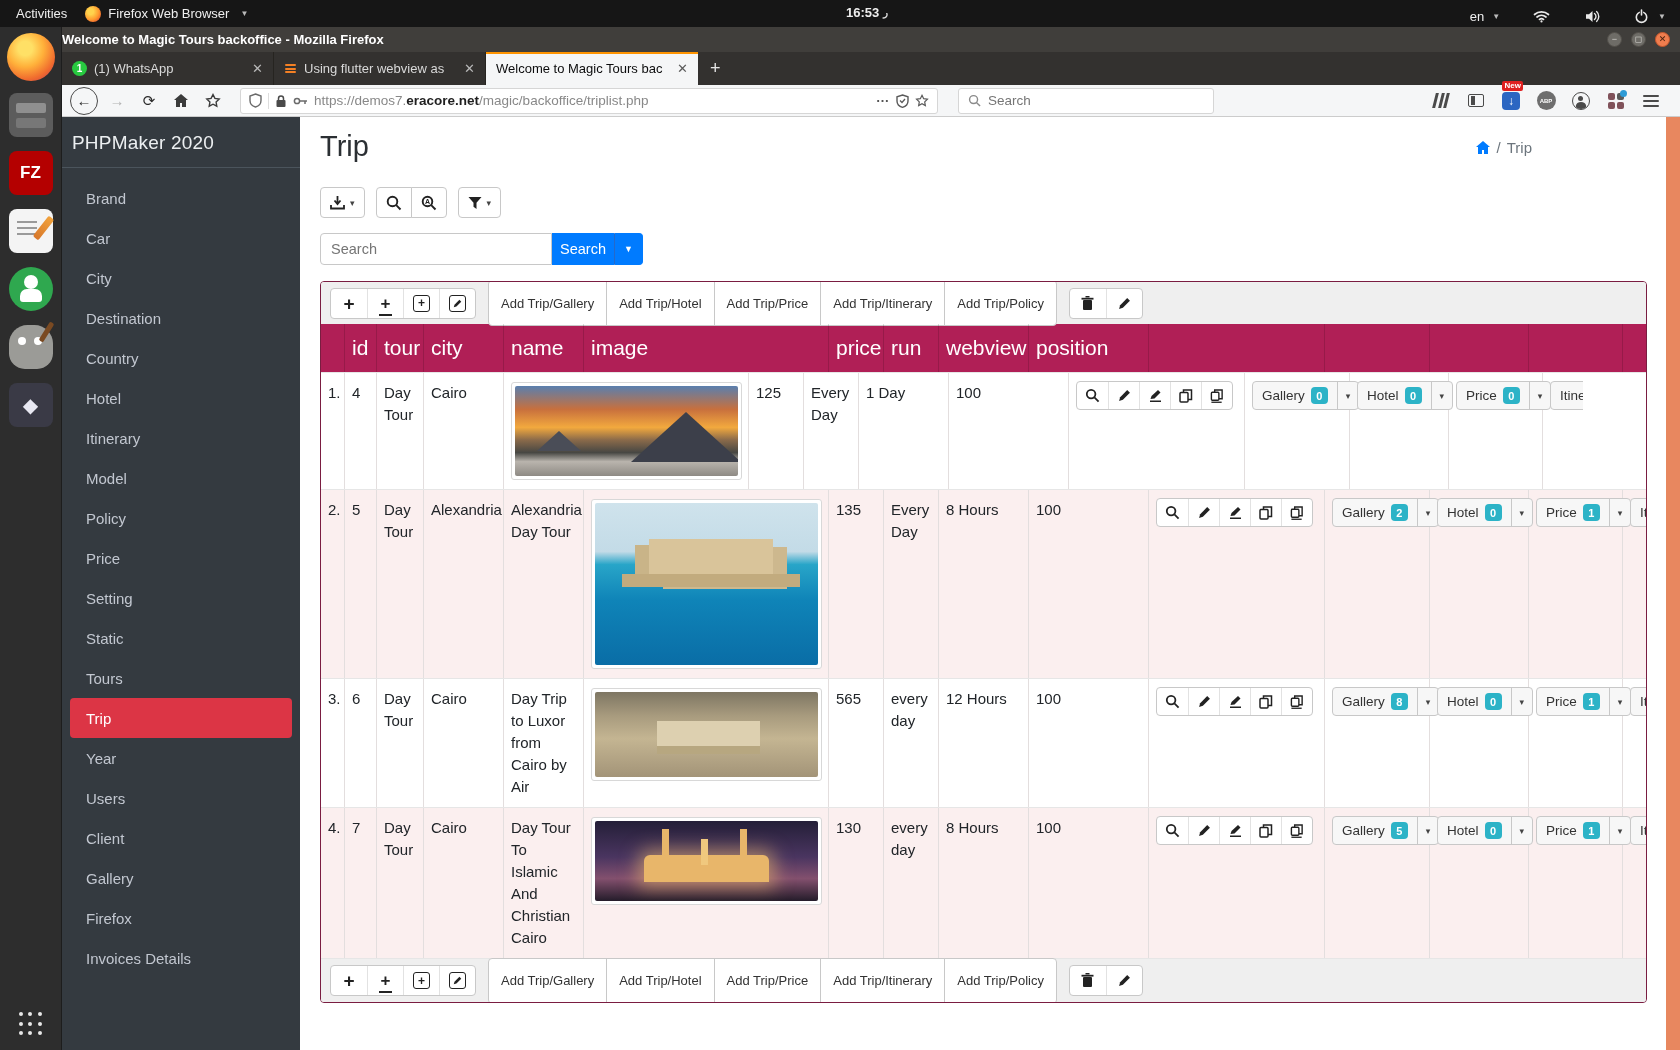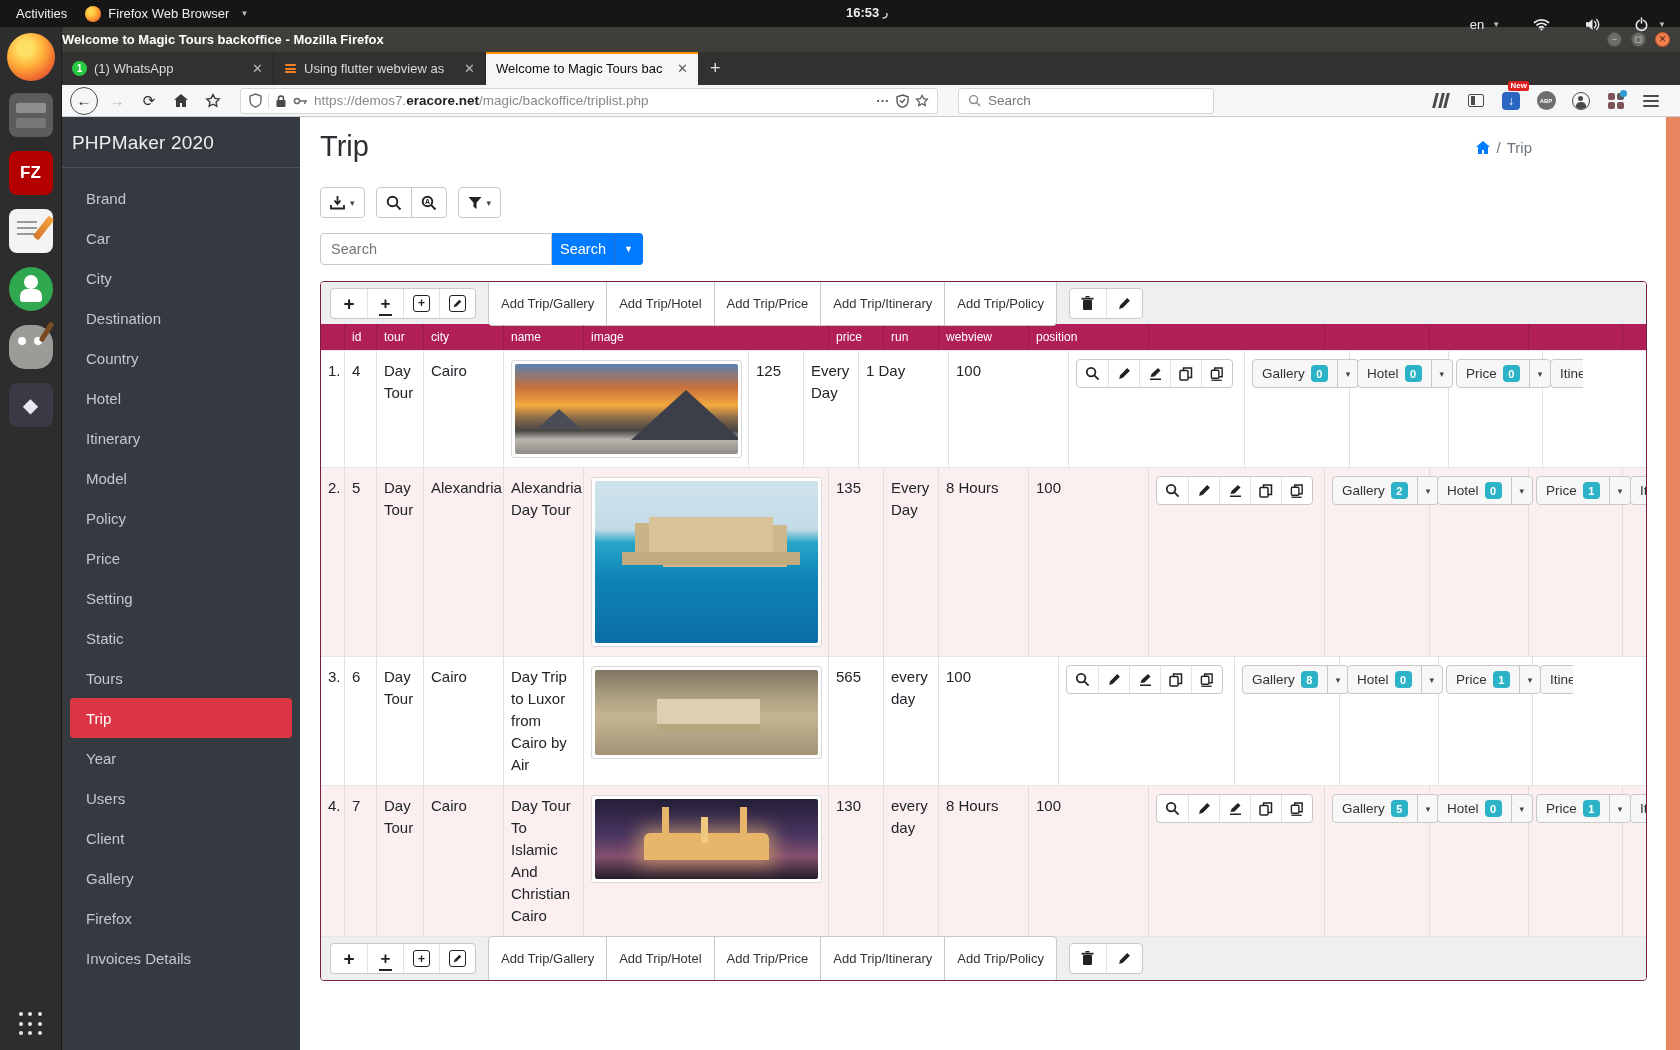--- a/index.html
+++ b/index.html
@@ -7,21 +7,21 @@
   body{font-family:"Liberation Sans",sans-serif}
   #screen{position:relative;width:1680px;height:1050px;overflow:hidden;background:#fff}
 
   
   #topbar{position:absolute;left:0;top:0;width:1680px;height:27px;background:#161616;color:#eee;display:flex;align-items:center;font-size:13px;z-index:50}
   #topbar .tb-left{display:flex;align-items:center;gap:18px;padding-left:16px}
   .ff-mini{width:16px;height:16px;border-radius:50%;background:radial-gradient(circle at 35% 35%,#ffd34d 0 20%,#ff9a2e 55%,#e4572e 85%);display:inline-block}
   .tb-caret{font-size:8px;color:#bbb;margin-left:4px}
   #topbar .tb-clock{position:absolute;left:846px;top:5px;display:flex;gap:4px;align-items:center;font-weight:bold}
   #topbar .tb-clock .suffix{font-size:10px;color:#ddd}
-  #topbar .tb-right{position:absolute;right:14px;top:16px;height:17px;display:flex;align-items:center;gap:30px}
+  #topbar .tb-right{position:absolute;right:14px;top:8px;height:17px;display:flex;align-items:center;gap:30px}
   #topbar svg{display:block}
 
   
   #dock{position:absolute;left:0;top:27px;width:62px;height:1023px;background:#2d2d2d;z-index:40;border-right:1px solid #1d1d1d}
   .dock-icon{width:44px;height:44px;margin:10px auto 14px auto;position:relative}
   .di-firefox{width:48px;height:48px;margin:6px auto 12px auto;border-radius:50%;background:radial-gradient(circle at 38% 32%,#ffe066 0 16%,#ffb03a 42%,#f06b2e 70%,#b5305a 100%)}
   .di-files{background:#5c5c5c;border-radius:8px}
   .di-files::before{content:"";position:absolute;left:7px;top:10px;right:7px;height:10px;background:#8f8f8f;border-radius:2px}
   .di-files::after{content:"";position:absolute;left:7px;bottom:9px;right:7px;height:10px;background:#777;border-radius:2px}
   .di-fz{background:#b40000;border-radius:8px;color:#fff;font-weight:bold;font-size:17px;display:flex;align-items:center;justify-content:center}
@@ -67,21 +67,21 @@
   #urlbar .url-text b{color:#1f1f1f;font-weight:700}
   #urlbar .url-ico{color:#666;font-size:13px;display:flex;align-items:center}
   #searchbar{width:256px;height:26px;background:#fff;border:1px solid #d6d6d6;border-radius:3px;display:flex;align-items:center;gap:7px;padding:0 9px;margin-left:14px;color:#8a8a8a;font-size:13.5px}
   #searchbar input{border:none;outline:none;width:100%;font-size:13.5px;color:#333;font-family:inherit;background:transparent}
   .nav-right{display:flex;align-items:center;gap:13px;margin-left:auto;padding-right:10px}
   .tool-ico{position:relative;display:flex;align-items:center;justify-content:center;width:22px;height:22px;color:#3b3b3b}
   .lib-ico span{display:block;width:2.5px;height:15px;background:#4a4a4a;margin:0 1.5px;transform:skewX(-14deg)}
   .side-ico{width:16px;height:13px;border:1.5px solid #4a4a4a;border-radius:2px;position:relative}
   .side-ico::before{content:"";position:absolute;left:2px;top:1px;bottom:1px;width:4px;background:#4a4a4a}
   .idm-ico{width:18px;height:18px;background:#2b66c2;border-radius:4px;color:#fff;font-size:12px;display:flex;align-items:center;justify-content:center}
-  .new-pill{position:absolute;top:-9px;left:8px;background:#e02020;color:#fff;font-size:8px;font-weight:bold;border-radius:2px;padding:0.5px 2.5px}
+  .new-pill{position:absolute;top:-9px;left:2px;background:#e02020;color:#fff;font-size:8px;font-weight:bold;border-radius:2px;padding:0.5px 2.5px}
   .abp-ico{width:19px;height:19px;border-radius:50%;background:#6e6e6e;color:#fff;font-size:6px;font-weight:bold;display:flex;align-items:center;justify-content:center}
   .acct-ico{width:18px;height:18px;border:1.5px solid #4a4a4a;border-radius:50%;position:relative;overflow:hidden}
   .acct-ico::before{content:"";position:absolute;left:5px;top:3px;width:5px;height:5px;border-radius:50%;background:#4a4a4a}
   .acct-ico::after{content:"";position:absolute;left:2.5px;top:9px;width:10px;height:7px;border-radius:50% 50% 0 0;background:#4a4a4a}
   .grid-ico{width:16px;height:16px;display:grid;grid-template-columns:1fr 1fr;gap:2px;position:relative}
   .grid-ico i{background:#80525a;border-radius:2px}
   .grid-ico i:nth-child(2){background:#5a5a5a}
   .grid-ico .dot{position:absolute;right:-3px;top:-3px;width:7px;height:7px;background:#2e9bd6;border-radius:50%}
   .burger{width:16px;height:12px;display:flex;flex-direction:column;justify-content:space-between}
   .burger span{height:2px;background:#4a4a4a;border-radius:1px}
@@ -127,21 +127,21 @@
   .plus-glyph{font-size:19px;font-weight:bold;line-height:1;color:#222}
   .plus-under{position:relative;font-size:17px;font-weight:bold;line-height:1}
   .plus-under::after{content:"";position:absolute;left:-2px;right:-2px;bottom:-4px;height:2px;background:#222}
   .boxed{width:17px;height:17px;border:1.6px solid #222;border-radius:3px;display:flex;align-items:center;justify-content:center;font-size:12px;font-weight:bold}
   .add-group{display:inline-flex}
   .abtn{height:46px;background:#fff;border:1px solid #c8c8c8;margin-left:-1px;padding:0 12px;display:flex;align-items:center;font-size:13px;color:#333;white-space:nowrap}
   .abtn:first-child{margin-left:0;border-radius:4px 0 0 4px}
   .abtn:last-child{border-radius:0 4px 4px 0}
   
   .tbl-header{display:flex;background:#b01f56;color:#fff}
-  .th{font-size:12px;padding:6px 7px;border-right:1px solid rgba(0,0,0,.14);display:flex;align-items:center}
+  .th{font-size:21px;padding:12px 7px;border-right:1px solid rgba(0,0,0,.14);display:flex;align-items:center}
   
   .c-num{width:24px;flex:none}
   .c-id{width:32px;flex:none}
   .c-tour{width:47px;flex:none}
   .c-city{width:80px;flex:none}
   .c-name{width:80px;flex:none}
   .c-img{width:245px;flex:none}
   .c-price{width:55px;flex:none}
   .c-run{width:55px;flex:none}
   .c-dur{width:90px;flex:none}
@@ -765,20 +765,21 @@
                   <span class="td c-tour">Day Tour</span>
                   <span class="td c-city">Cairo</span>
                   <span class="td c-name">Day Trip to Luxor from Cairo by Air</span>
                   <span class="td c-img">
                     <span class="thumb" style="display:block">
                       <span class="art art-luxor" style="display:block"></span>
                     </span>
                   </span>
                   <span class="td c-price">565</span>
                   <span class="td c-run">every day</span>
+                  <span class="td c-dur">12 Hours</span>
                   <span class="td c-pos">100</span>
                   <span class="td c-act actions">
                     <span class="row-ico-group">
                       <span class="ibtn">
                         <svg width="15" height="15" viewBox="0 0 16 16">
                           <circle cx="6.5" cy="6.5" r="4.6" fill="none" stroke="#222" stroke-width="1.9"></circle>
                           <line x1="10" y1="10" x2="14.5" y2="14.5" stroke="#222" stroke-width="1.9"></line>
                         </svg>
                       </span>
                       <span class="ibtn">

